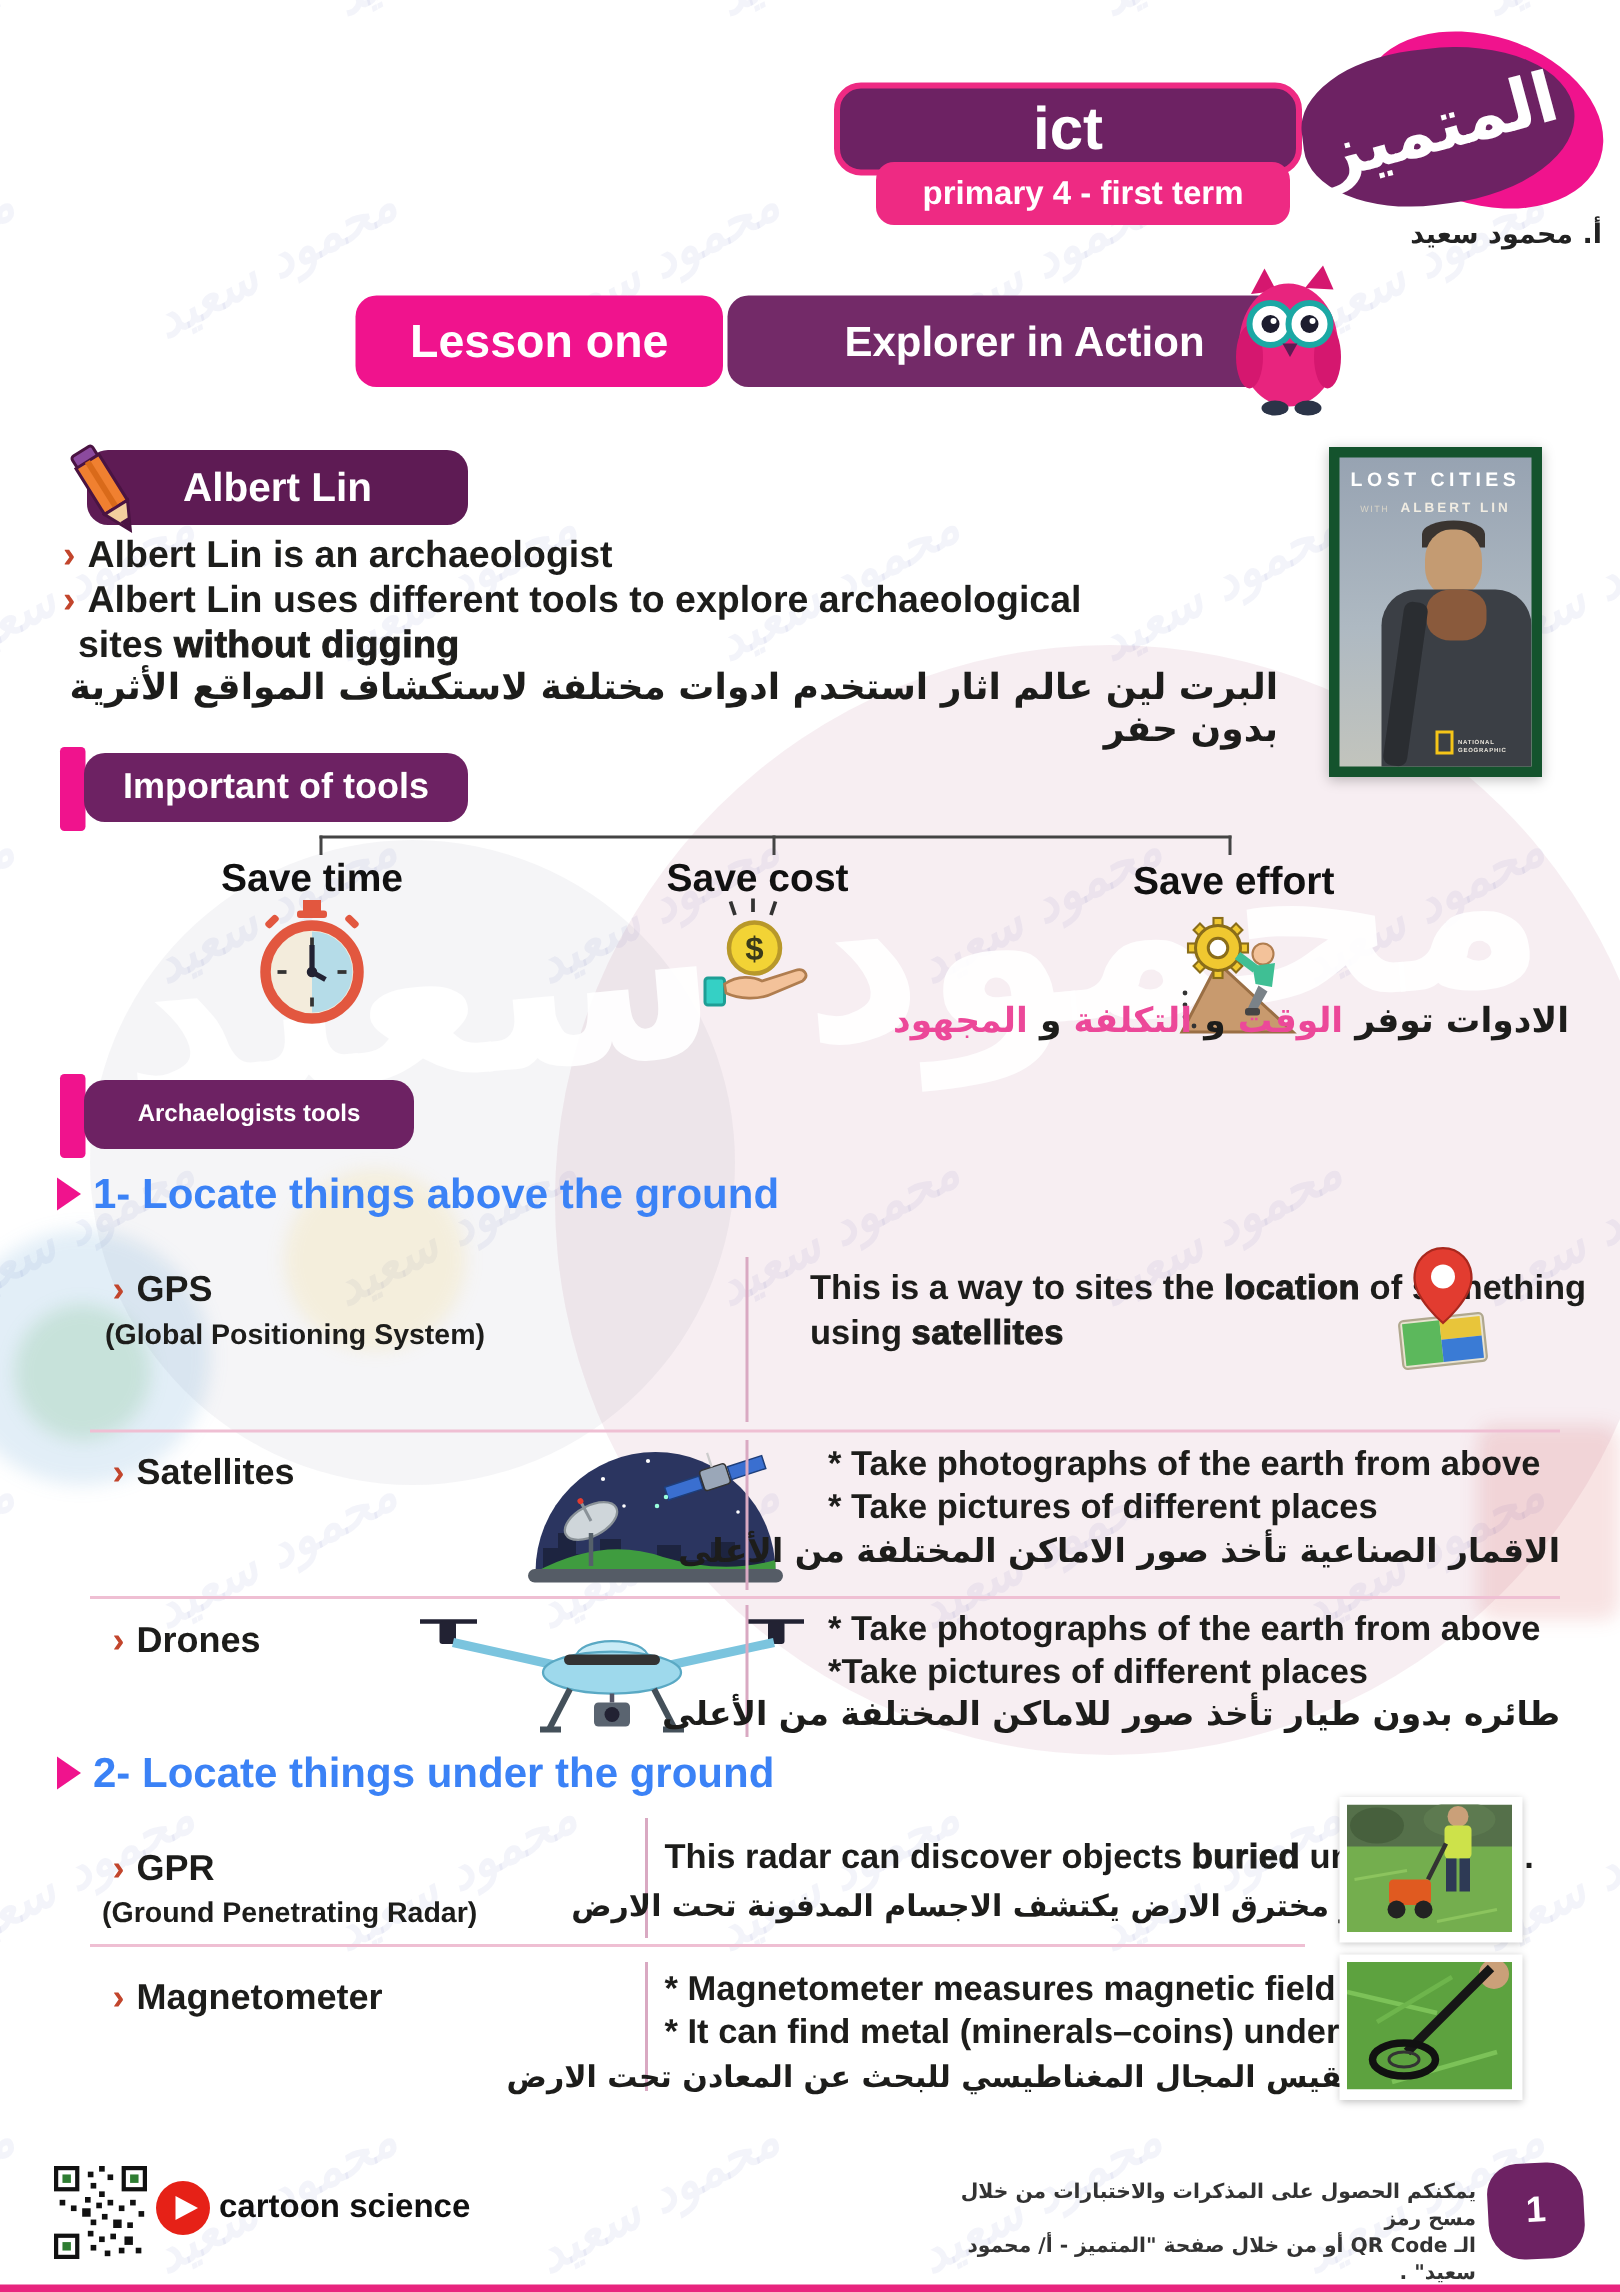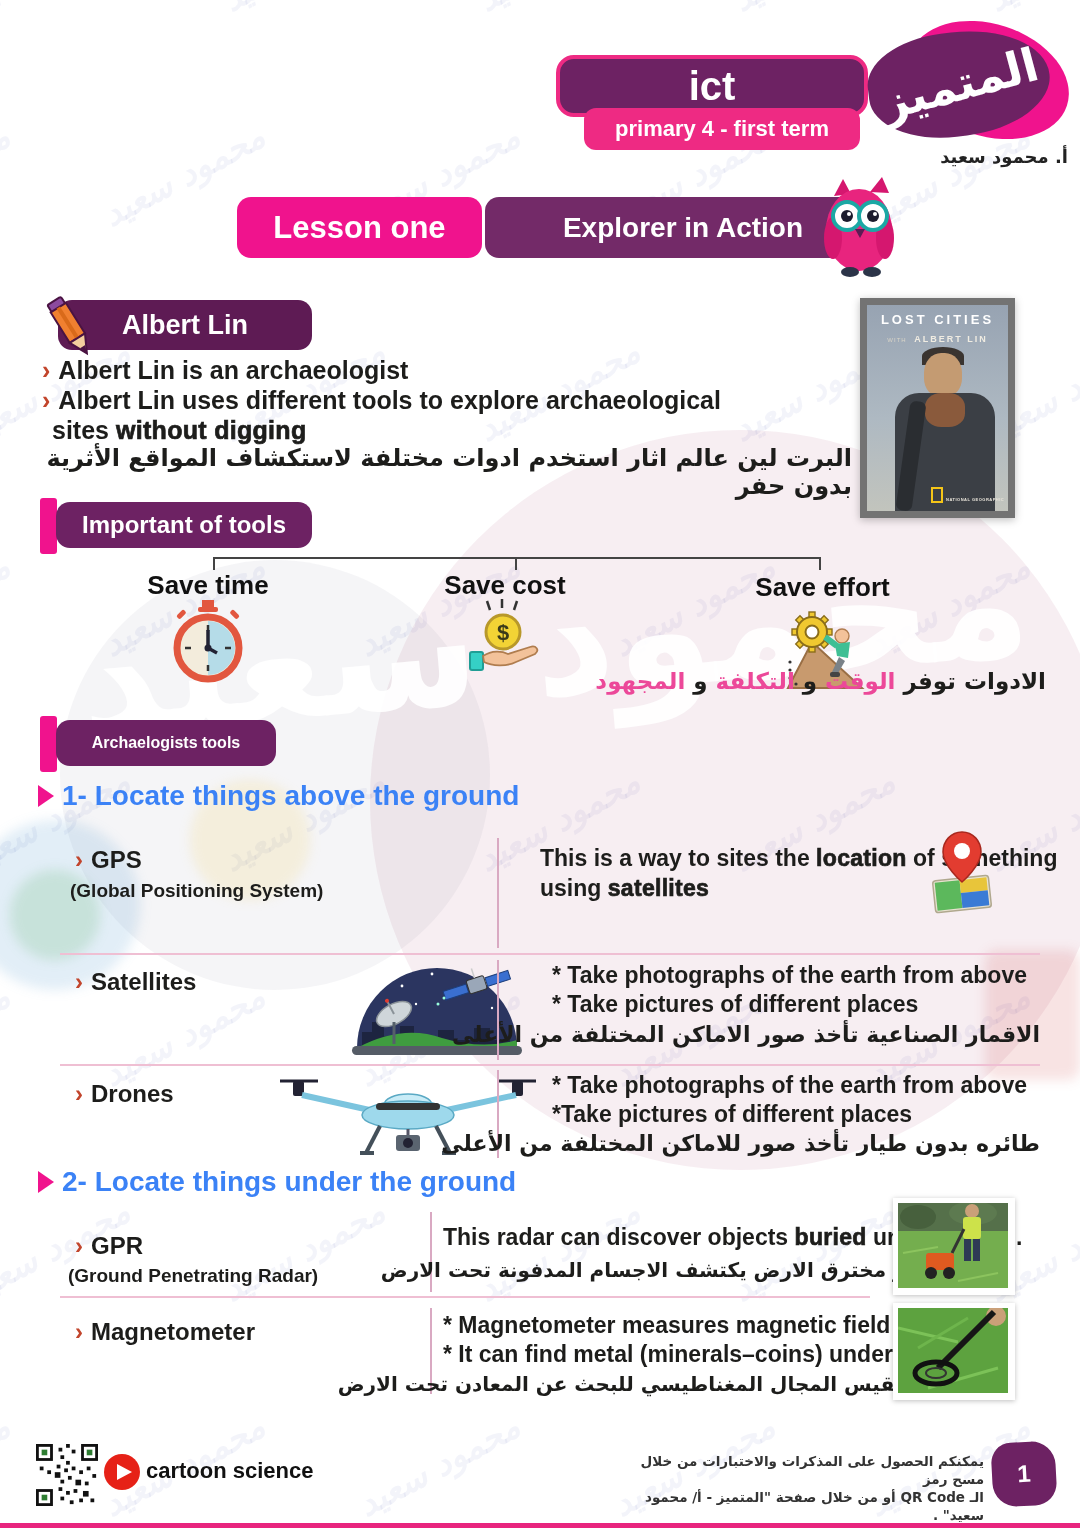--- a/index.html
+++ b/index.html
@@ -82,22 +82,22 @@
 
   
   .vdiv { position:absolute; width:2px; background:#d9a9c2; }
   .rowline { position:absolute; height:2px; background:#efbfd3; }
   .tname { position:absolute; font-size:24px; font-weight:bold; color:#1d1d1b; }
   .tsub { position:absolute; font-size:19px; font-weight:bold; color:#1d1d1b; }
   .tdesc { position:absolute; font-size:23px; font-weight:bold; color:#1d1d1b; }
   .tar { position:absolute; font-size:22px; }
 
   
-  .poster { position:absolute; left:860px; top:298px; width:155px; height:220px;
-    background:#737373; padding:7px; box-shadow:0 2px 8px rgba(0,0,0,0.25); z-index:3; }
+  .poster { position:absolute; left:886px; top:298px; width:142px; height:220px;
+    background:#14532d; padding:7px; box-shadow:0 2px 8px rgba(0,0,0,0.25); z-index:3; }
   .poster .photo { position:relative; width:100%; height:100%; overflow:hidden;
     background:linear-gradient(180deg,#97a3b2 0%,#aeb9c2 55%,#c2c4bd 100%); }
   .poster .ptitle { margin-top:7px; text-align:center; color:#fff;
     font-size:13px; font-weight:bold; letter-spacing:3px; }
   .poster .pwith { display:inline-block; color:#d8d4c8; font-size:6px; letter-spacing:1px; margin-right:3px;}
   .poster .pname { display:inline-block; color:#f0ece2; font-size:9px; font-weight:bold; letter-spacing:2px; }
   .poster .psub { text-align:center; margin-top:1px; }
   .poster .head { position:absolute; left:57px; top:48px; width:38px; height:44px;
     background:#c49b72; border-radius:45% 45% 42% 42%; }
   .poster .hair { position:absolute; left:55px; top:42px; width:42px; height:18px;

